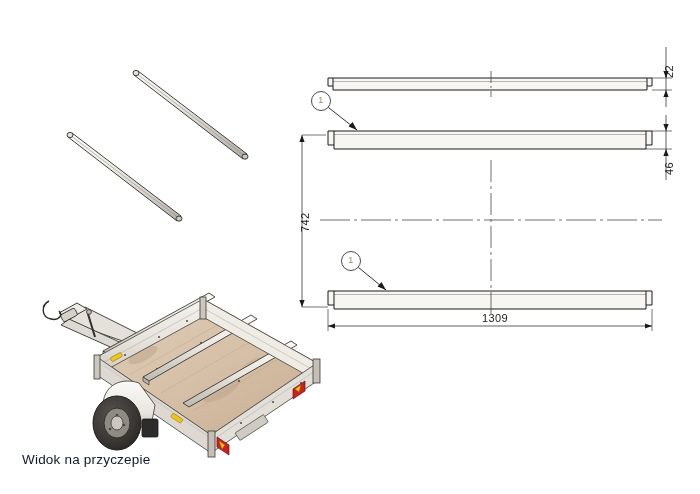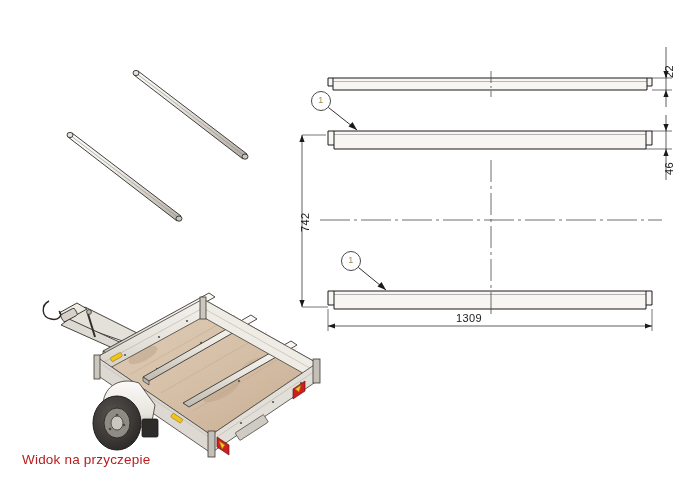--- a/index.html
+++ b/index.html
@@ -27,21 +27,21 @@
   }
   .rot90 {
     transform: rotate(-90deg);
     transform-origin: left top;
   }
 
   
   .caption {
     font-family: "Liberation Sans", sans-serif;
     font-size: 13.5px;
-    color: #b91c1c;
+    color: #0f172a;
     letter-spacing: 0.2px;
     white-space: nowrap;
   }
 
   svg { display: block; overflow: visible; }
 </style>
 </head>
 <body>
 
 <div id="page">
@@ -162,21 +162,21 @@
   <div class="abs dimtext" style="left:317px; top:95px; width:8px; text-align:center; font-size:9px; color:#a08a4a;">1</div>
 
   <div class="abs dimtext" style="left:347px; top:255px; width:8px; text-align:center; font-size:9px; color:#a08a4a;">1</div>
 
   <div class="abs dimtext rot90" style="left:663px; top:78px;">22</div>
 
   <div class="abs dimtext rot90" style="left:663px; top:175px;">46</div>
 
   <div class="abs dimtext rot90" style="left:299px; top:232px;">742</div>
 
-  <div class="abs dimtext" style="left:456px; top:312px;">1309</div>
+  <div class="abs dimtext" style="left:482px; top:312px;">1309</div>
 
   <div class="abs" style="left:25px; top:285px;">
     <svg width="300" height="180" viewBox="0 0 300 180">
       <defs>
         <linearGradient id="sideWall" x1="0" y1="0" x2="0" y2="1">
           <stop offset="0%" stop-color="#f4f2ee"></stop>
           <stop offset="55%" stop-color="#e6e3dc"></stop>
           <stop offset="100%" stop-color="#cfcbc2"></stop>
         </linearGradient>
         <linearGradient id="deckGrad" x1="0" y1="0" x2="1" y2="1">

